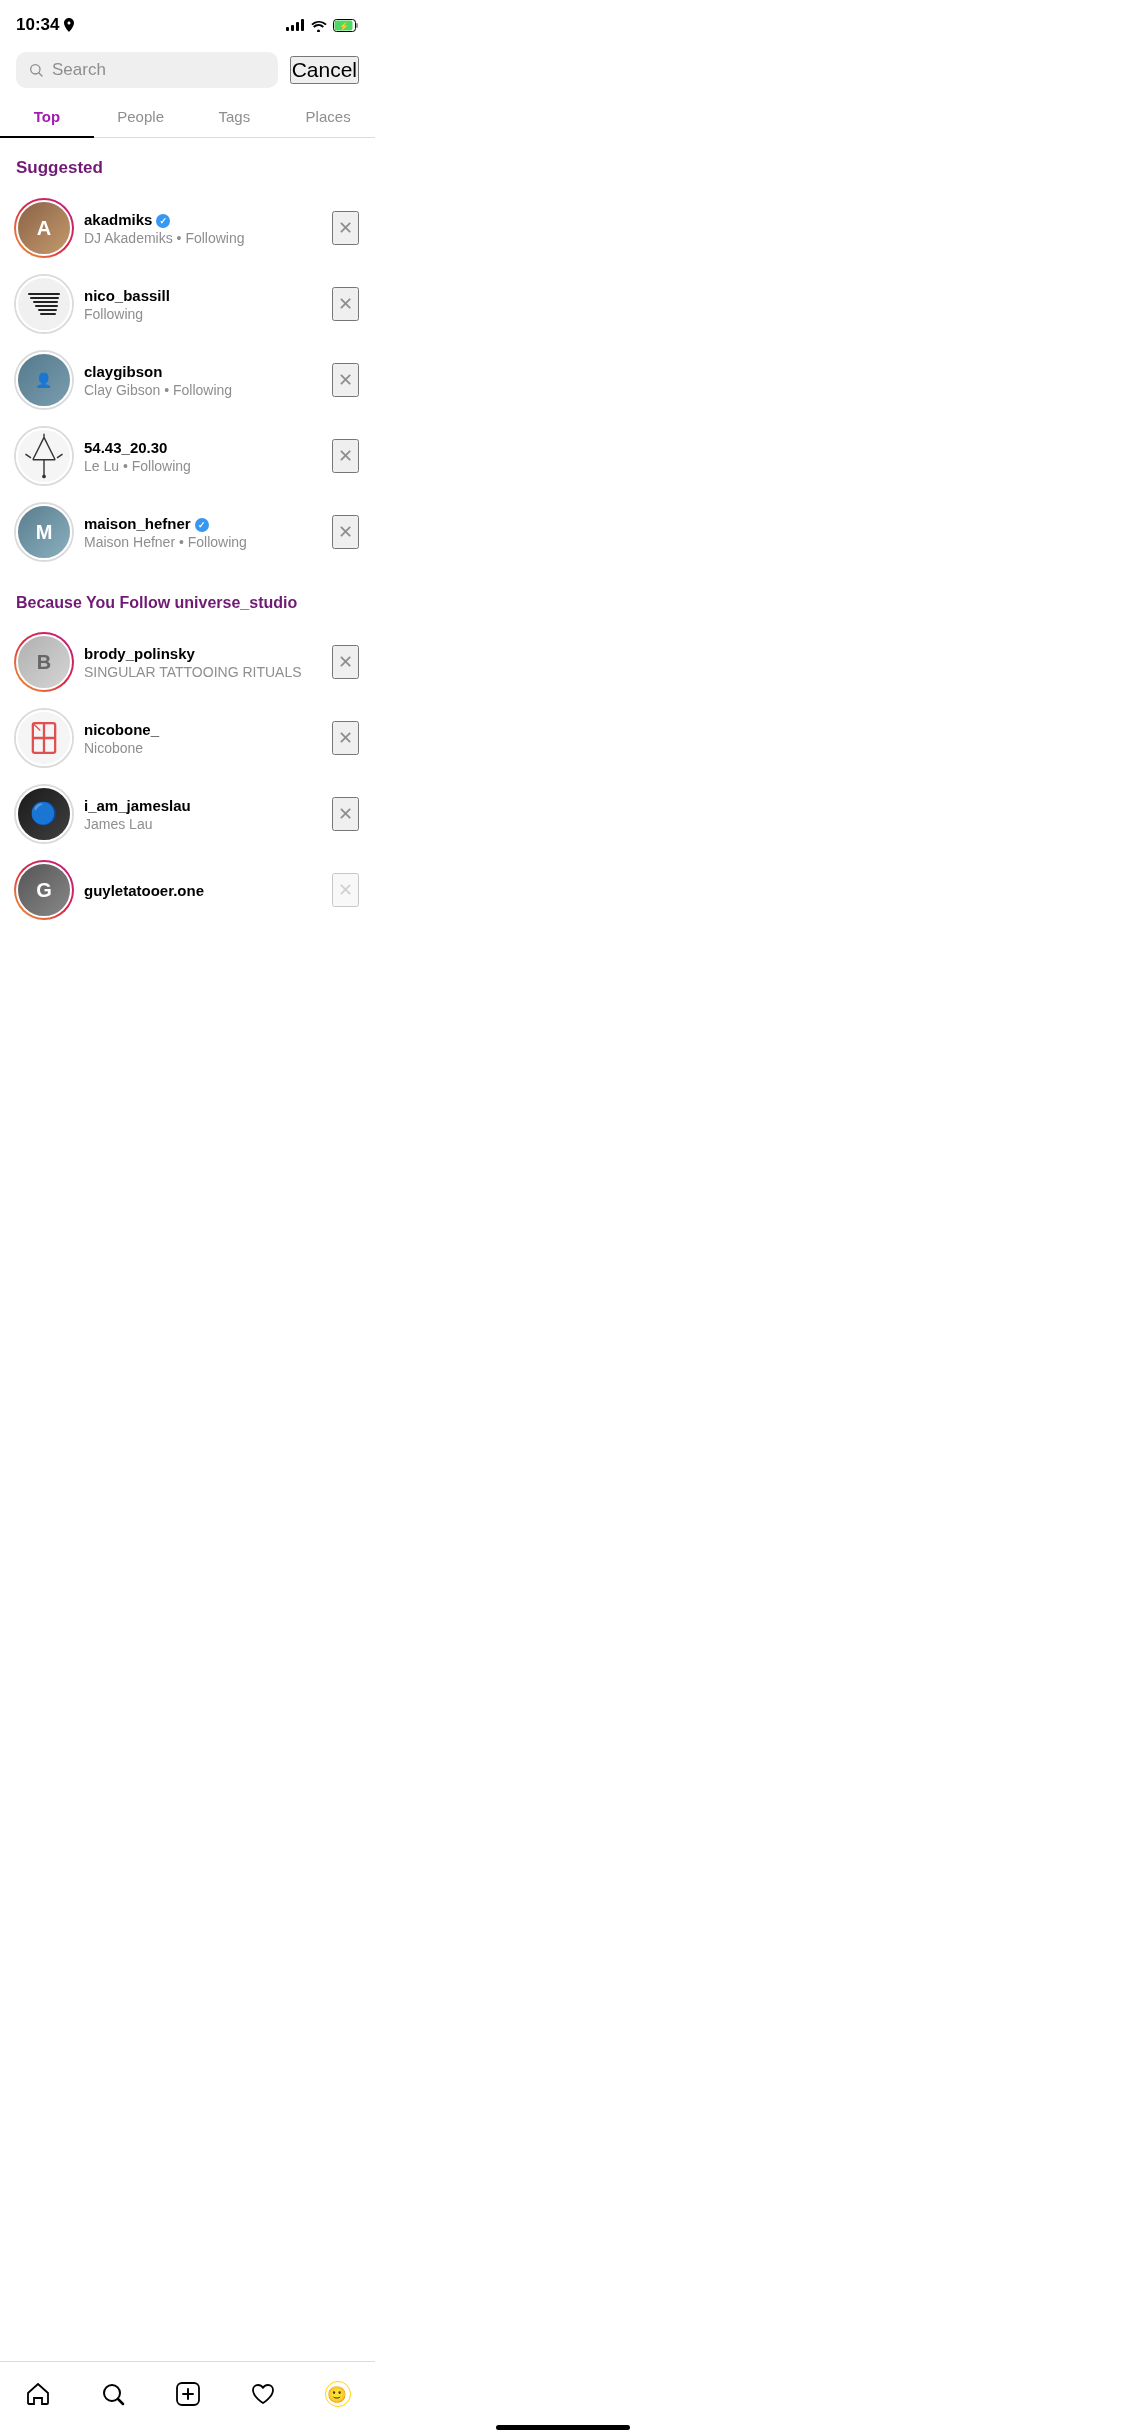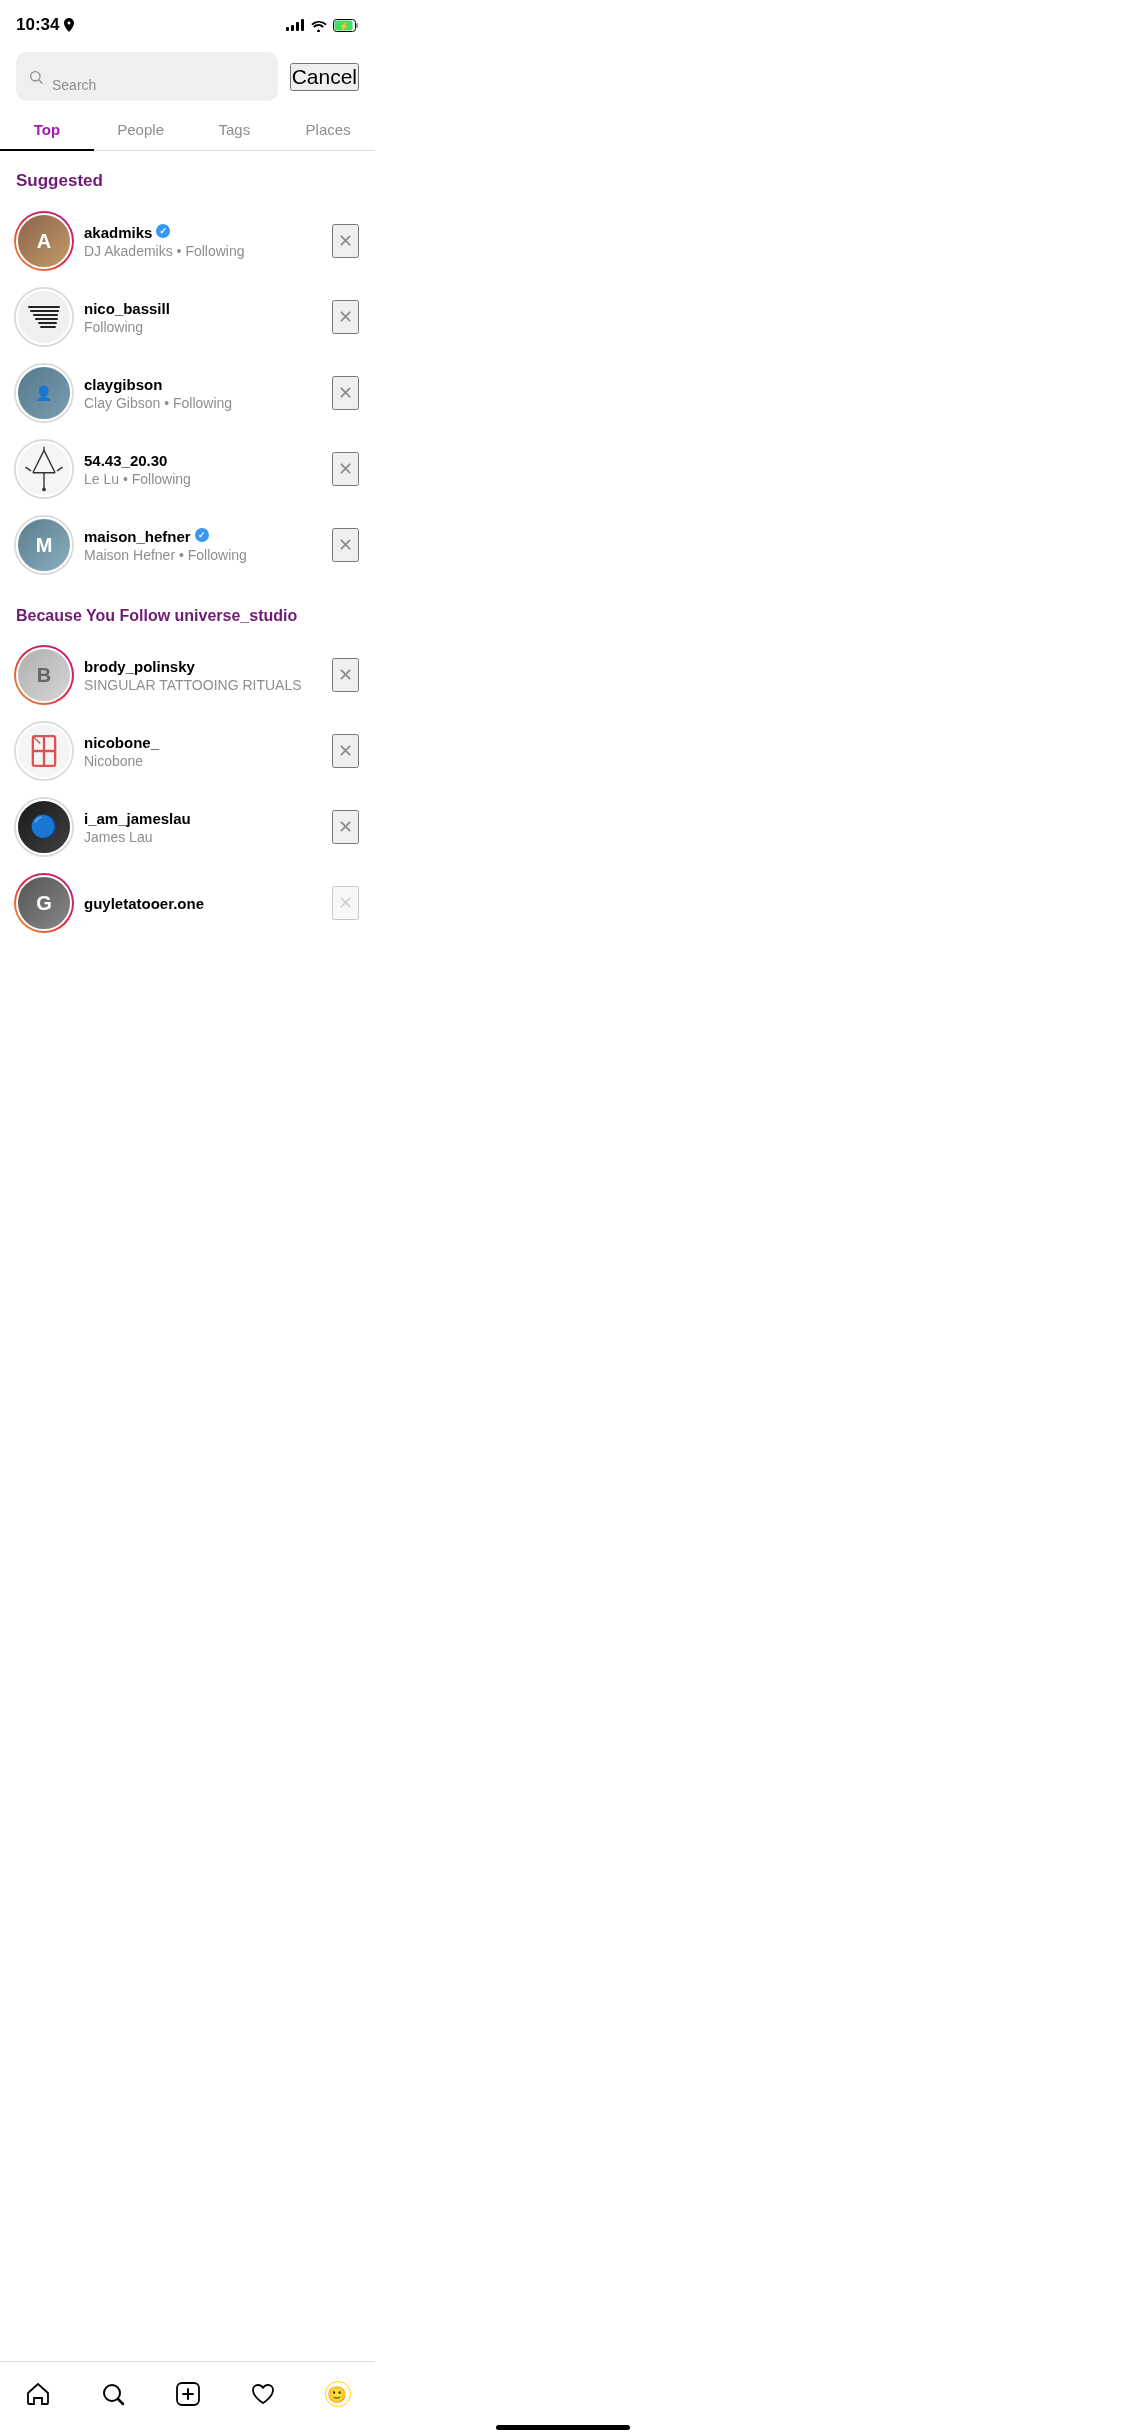--- a/index.html
+++ b/index.html
@@ -56,22 +56,21 @@
       background: #efefef;
       border-radius: 10px;
       display: flex;
       align-items: center;
       padding: 8px 12px;
       gap: 8px;
     }
     .search-icon-svg { width: 16px; height: 16px; color: #8e8e8e; }
     .search-placeholder {
       color: #8e8e8e;
-      font-size: 14px;
-      margin-top: 17px;
+      font-size: 17px;
     }
     .cancel-btn {
       font-size: 21px;
       color: #000;
       white-space: nowrap;
       cursor: pointer;
     }
 
     
     .tabs-container {
@@ -155,21 +154,21 @@
       align-items: center;
       justify-content: center;
       font-size: 20px;
       color: #fff;
       font-weight: 700;
     }
 
     .user-info { flex: 1; }
     .user-name-row {
       display: flex;
-      align-items: flex-start;
+      align-items: flex-end;
       gap: 4px;
     }
     .username {
       font-size: 15px;
       font-weight: 600;
       color: #000;
     }
     .verified-badge {
       width: 14px;
       height: 14px;

